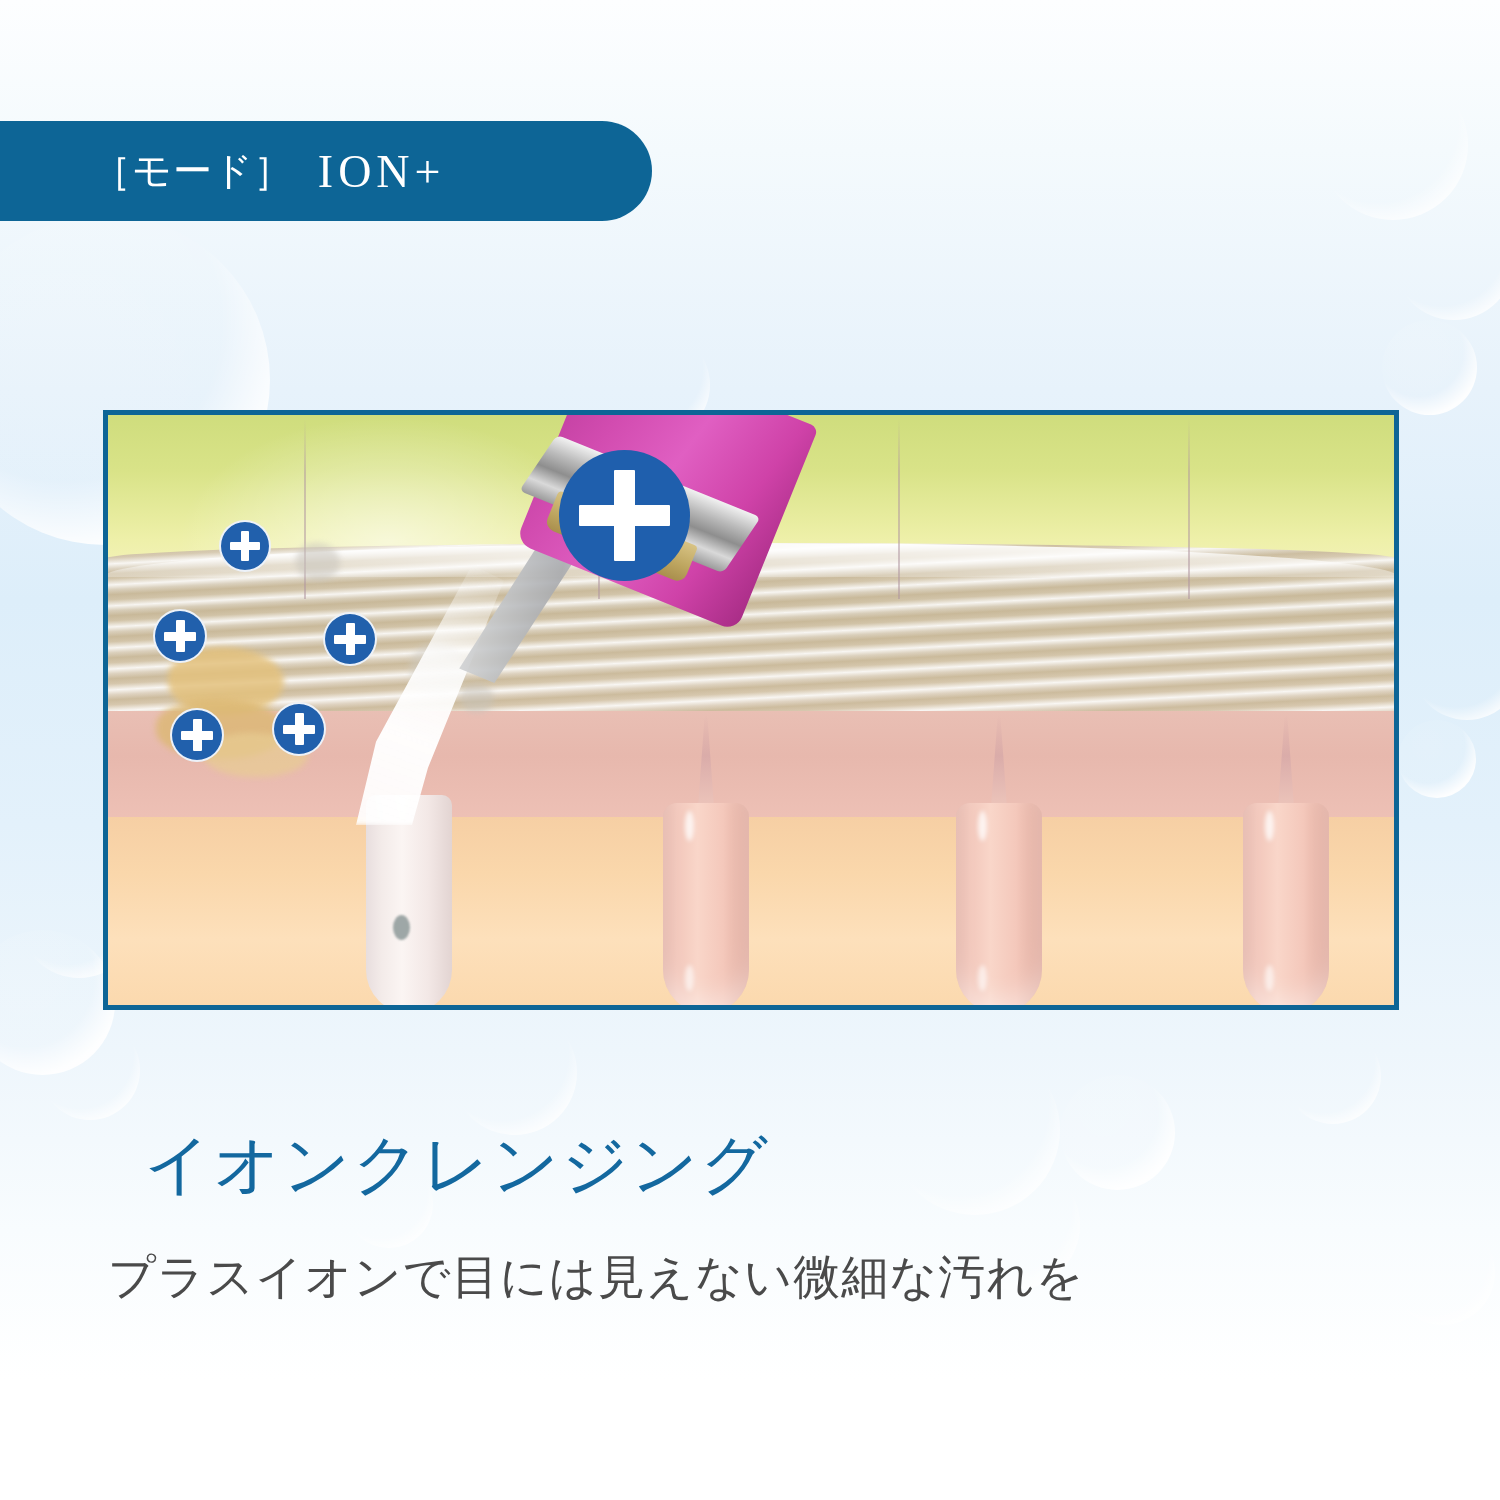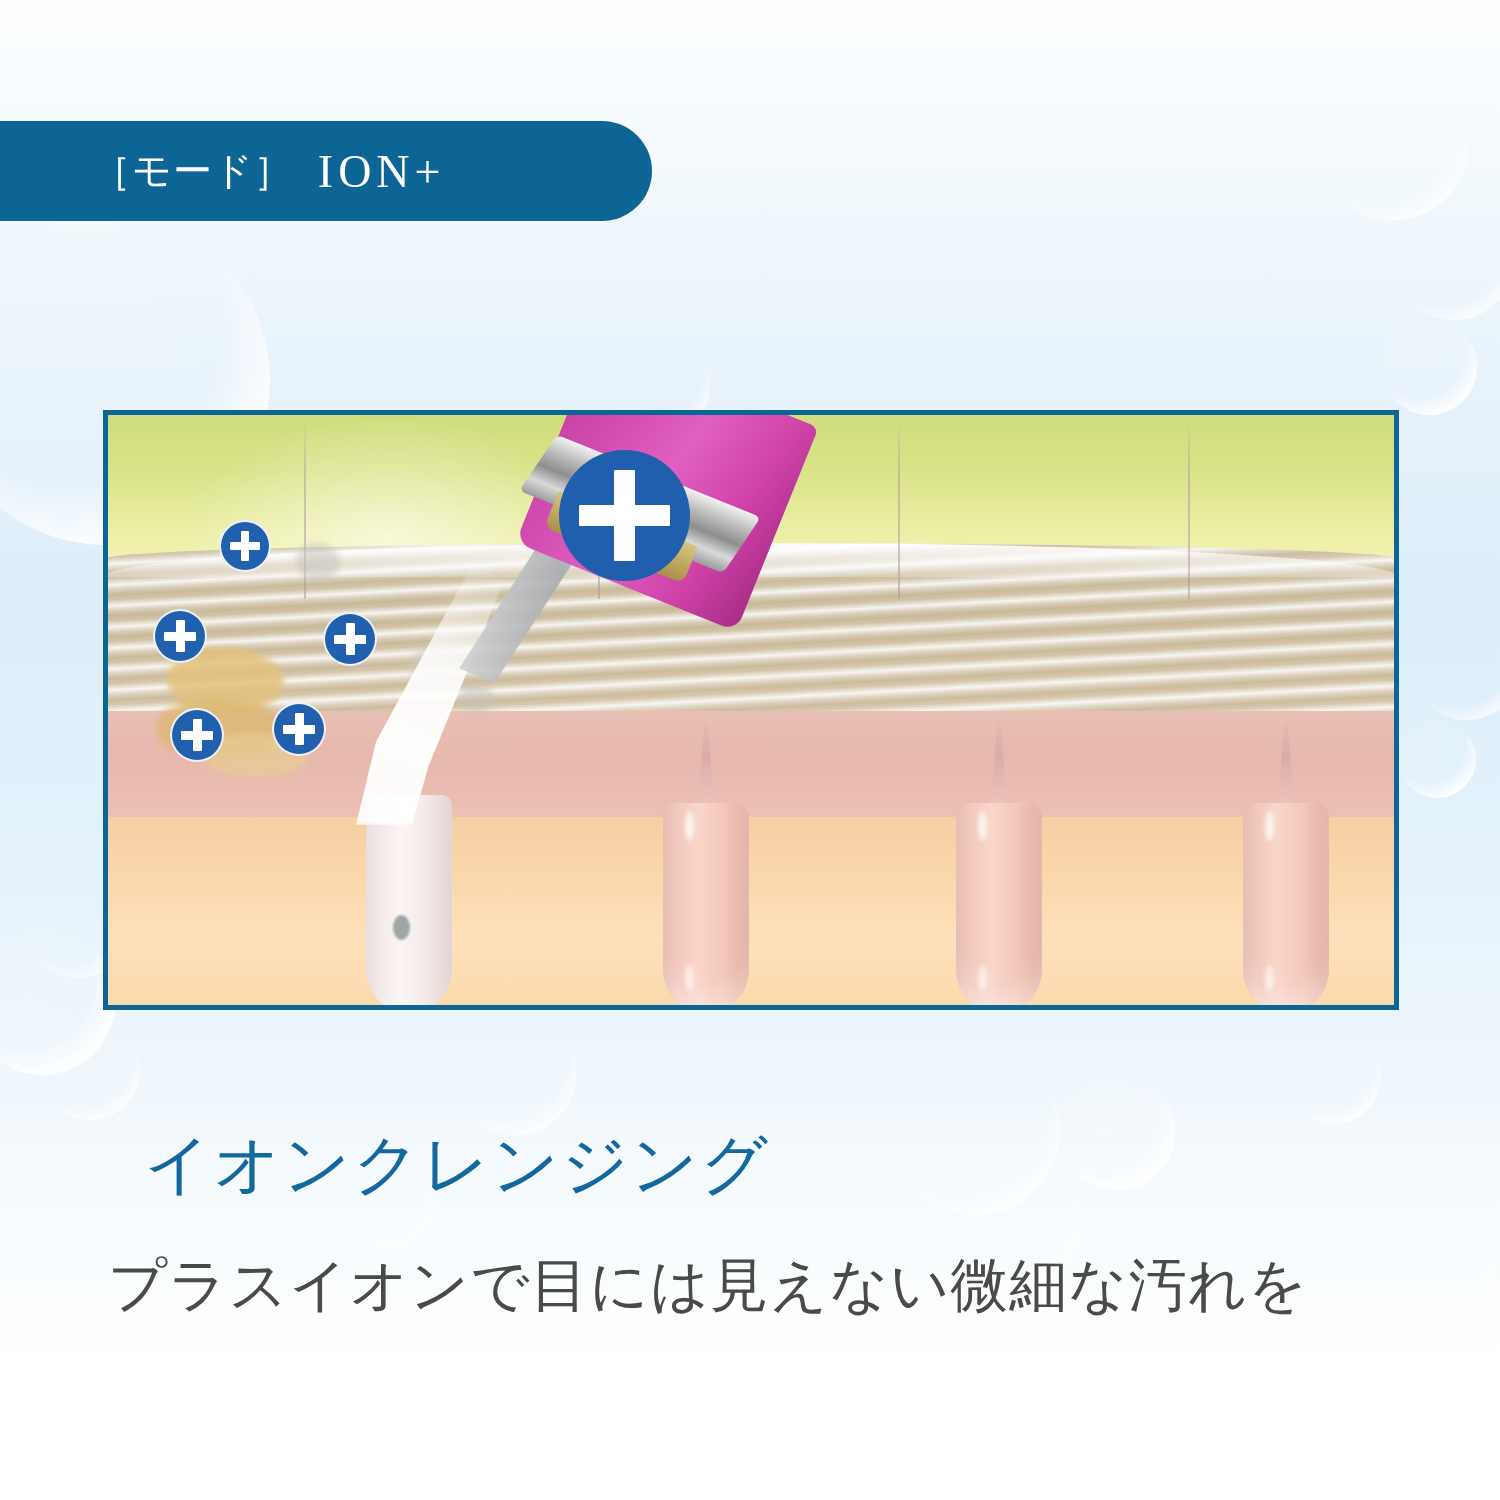--- a/index.html
+++ b/index.html
@@ -336,21 +336,21 @@
     color: #13689f;
     letter-spacing: 2px;
     font-family: "Liberation Serif", "DejaVu Serif", serif;
     white-space: nowrap;
     margin-left: 36px;
   }
   #caption-body {
     position: absolute;
     left: 108px;
     top: 1242px;
-    font-size: 58px;
+    font-size: 47px;
     line-height: 1.52;
     color: #4a4a4a;
     letter-spacing: 1px;
     font-family: "Liberation Serif", "DejaVu Serif", serif;
   }
   #caption-body .line { display: block; white-space: nowrap; }
 </style>
 </head>
 <body>
 

